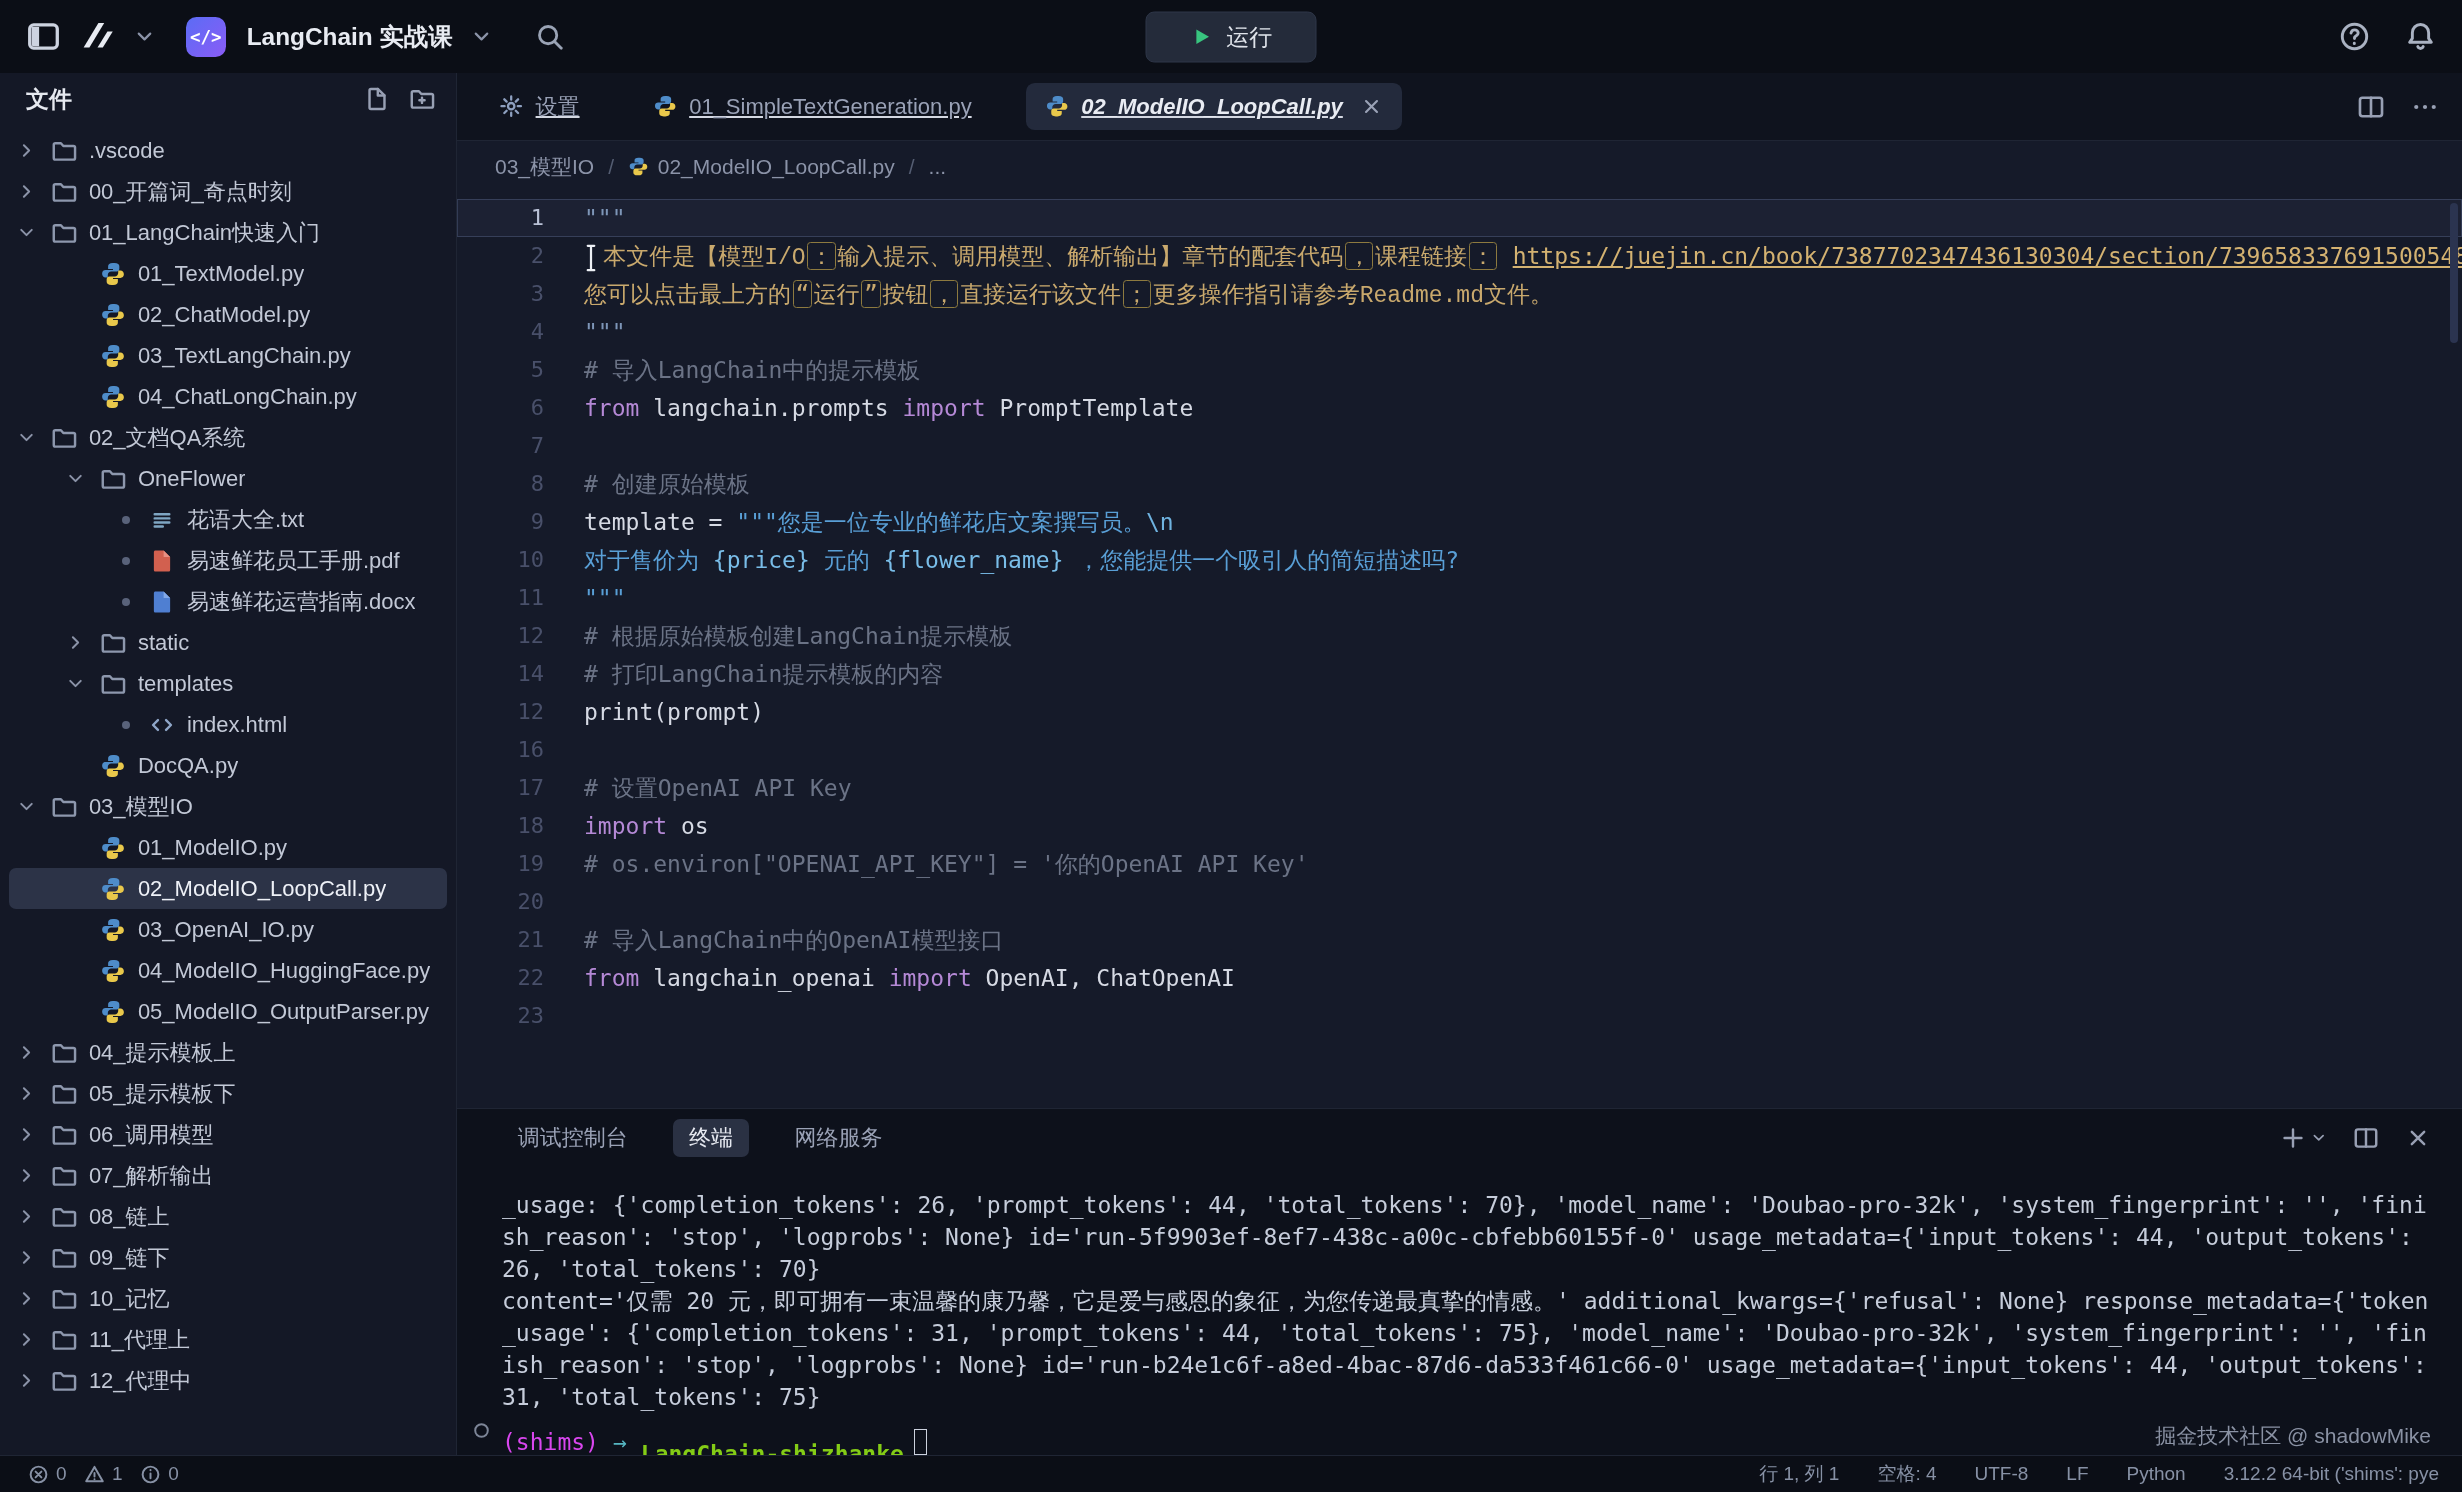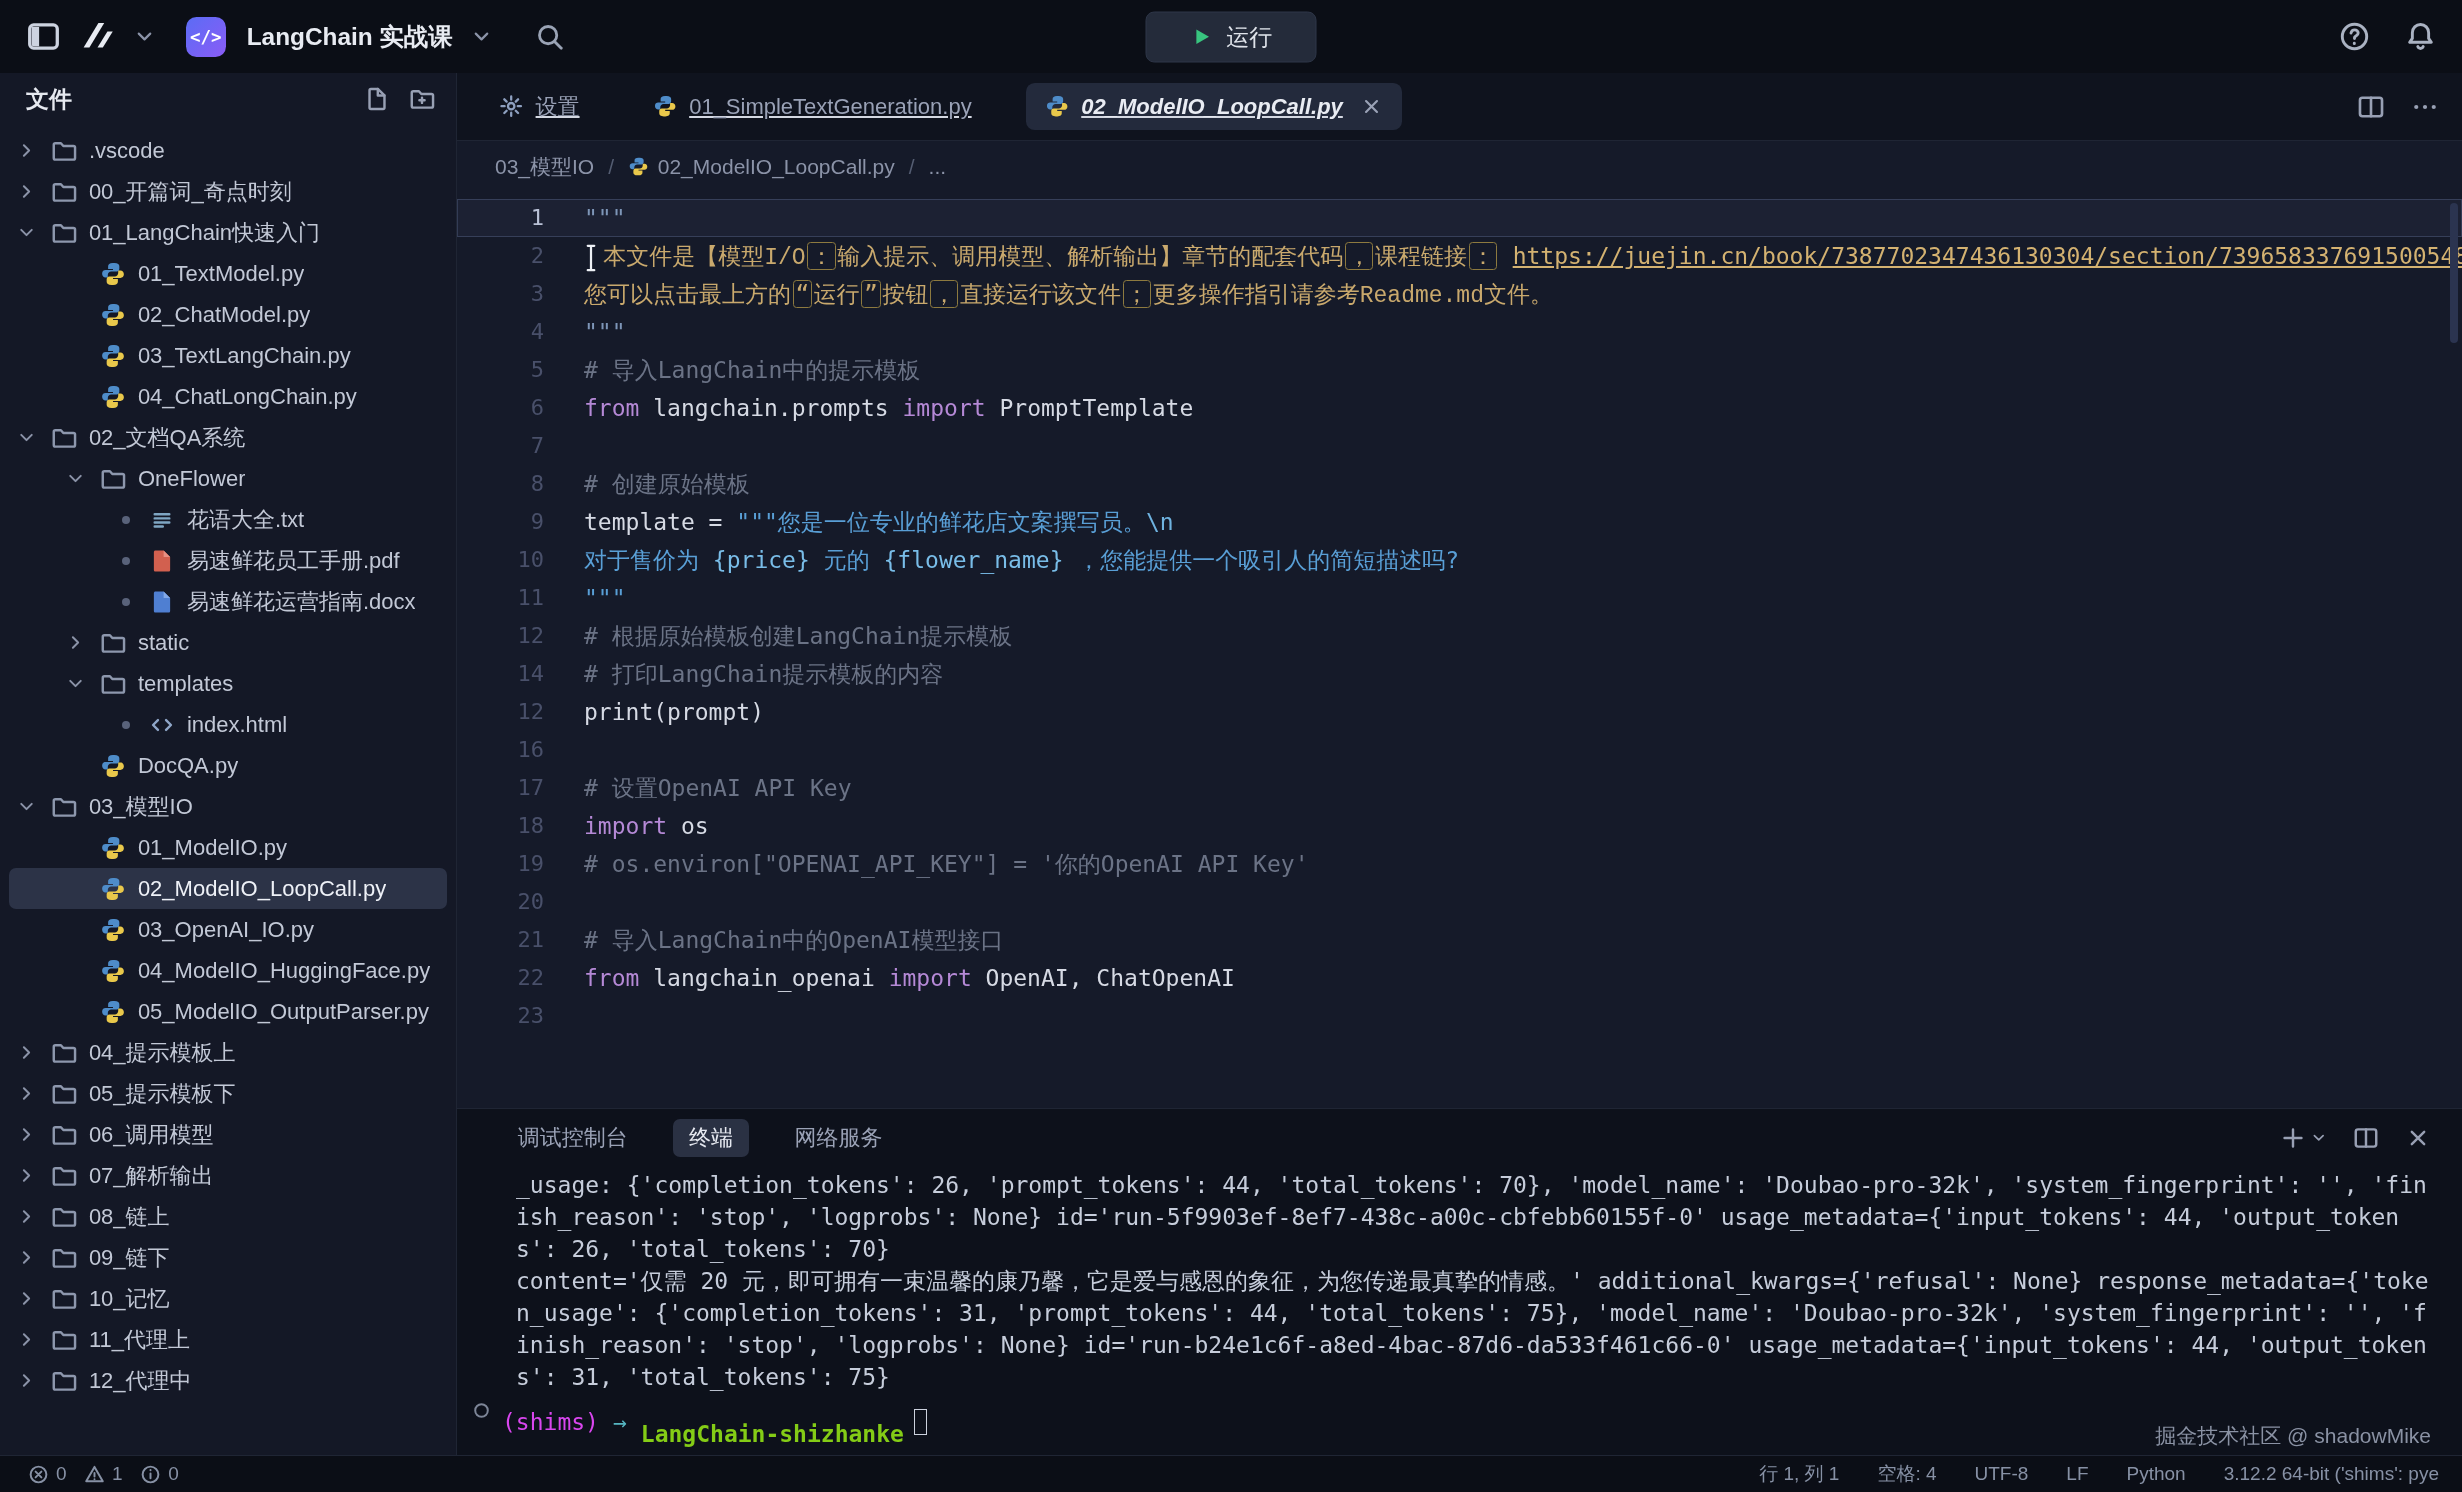--- a/index.html
+++ b/index.html
@@ -76,31 +76,31 @@
   .tk-v { color:#79bde8; }
   .tk-g { color:#c9a96d;font-family:Liberation Mono, monospace; }
   .tk-q { color:#7e96b8; }
   .tk-u { color:#d4b271; text-decoration:underline; }
   .tk-b { color:#c9a96d; border:0.9px solid #8d7a3f; border-radius:3.5px; padding:0 1.7px; margin:0 1.7px; }
   .ibeam { display:inline-flex; vertical-align:middle; margin-right:5.2px; }
   .ibeam-svg { width:14px; height:28px; }
   .vthumb { position:absolute; right:4.4px; top:10.5px; width:7.9px; height:140px; background:#2b3450; border-radius:4.4px; }
 
   
-  .panel { height:347px; border-top:0.9px solid #1f2534; background:#0d111b; display:flex; flex-direction:column; position:relative; flex:0 0 auto; }
+  .panel { height:347px; border-top:0.9px solid #1f2534; background:#0d111b; display:flex; flex-direction:column; position:relative; flex:0 0 auto;gap:20px; }
   .panel-tabs { height:58px; display:flex; align-items:center; padding:0 31px 0 45px; gap:38px; flex:0 0 auto; }
   .ptab { font-size:22px; color:#9aa2b6; cursor:pointer; height:38px; display:flex; align-items:center; padding:0 15.7px; border-radius:7px; }
   .ptab.active { background:#2a3143; color:#e6e9f0; }
   .panel-actions { margin-left:auto; display:flex; align-items:center; gap:26px; color:#98a0b4; }
   .panel-actions .aic { width:26px; height:26px; display:inline-flex; }
   .plus-group { display:inline-flex; align-items:center; gap:3.5px; }
   .plus-group .mini { width:17.5px; height:17.5px; display:inline-flex; }
 
   .terminal { flex:1; font-family:"DejaVu Sans Mono",monospace; font-size:23px; line-height:32px; color:#c6cddb; padding:1.7px 31px 0 45px; overflow:hidden; }
-  .tline { word-break:break-all; white-space:pre-wrap;margin-left:14px; }
+  .tline { word-break:break-all; white-space:pre-wrap; }
   .prompt { display:flex; align-items:center; position:relative; margin-top:1.7px; }
   .term-circle { position:absolute; left:-31px; top:5.2px; width:21px; height:21px; color:#7d8698; display:inline-flex; }
   .p-prefix { color:#d946ef; }
   .p-arrow { color:#56b6c2; margin:0 14px; }
   .p-target { color:#84cc16; font-weight:bold;margin-top:24px; }
   .term-cursor { display:inline-block; width:13px; height:26px; border:1.7px solid #ccd2de; margin-left:10.5px; }
   .watermark { position:absolute; right:31px; bottom:5.2px; font-size:21px; color:#8a92a4; }
 
   
   .statusbar { height:37px; background:#0b0e16; border-top:0.9px solid #1f2534; display:flex; align-items:center; padding:0 23px 0 28px; font-size:19px; color:#8791a5; overflow:hidden; flex:0 0 auto; }

